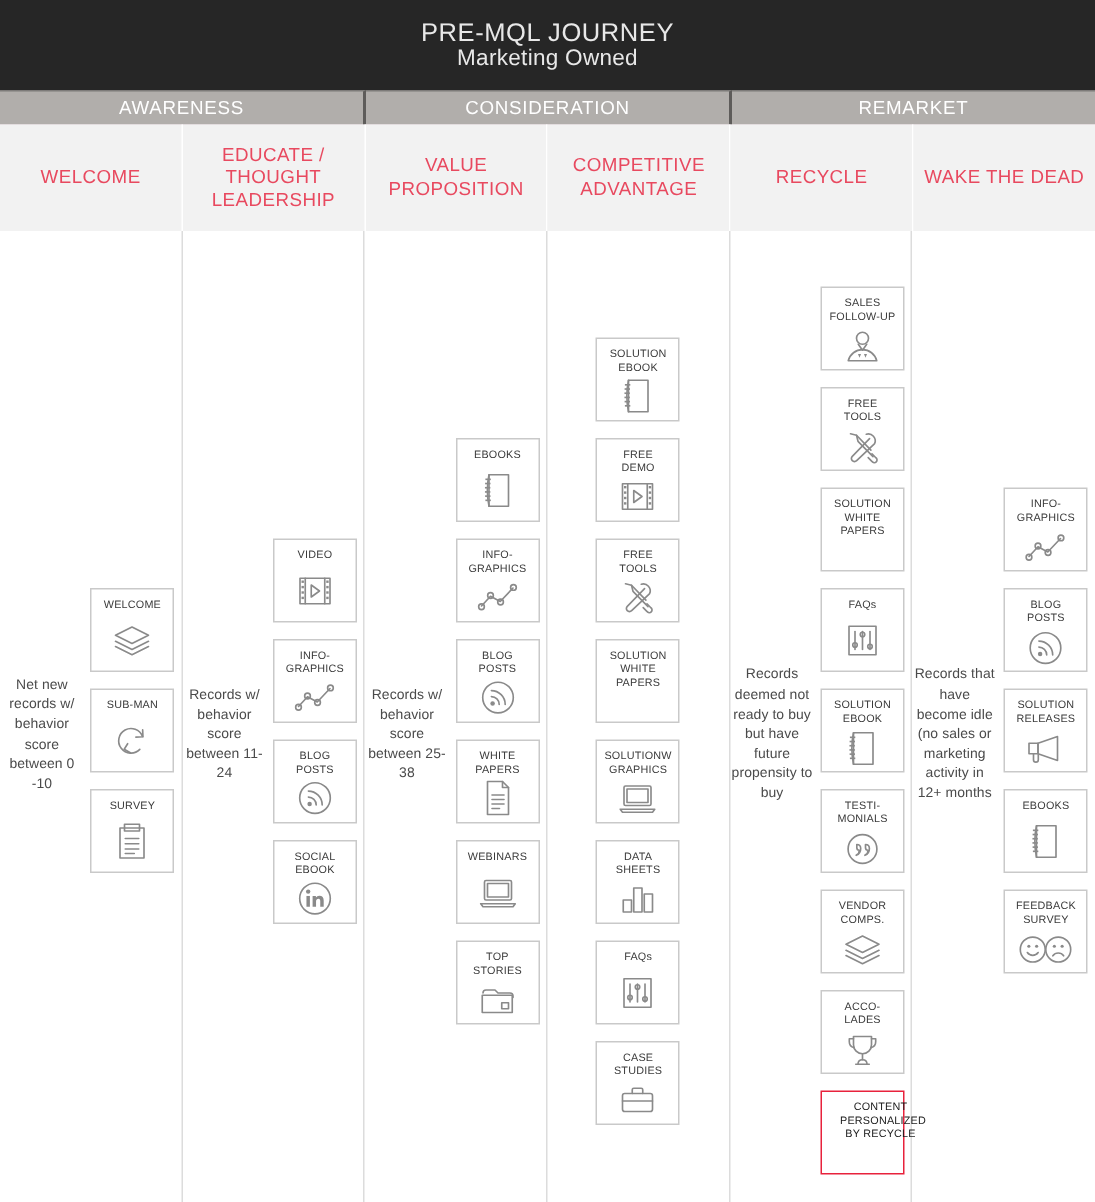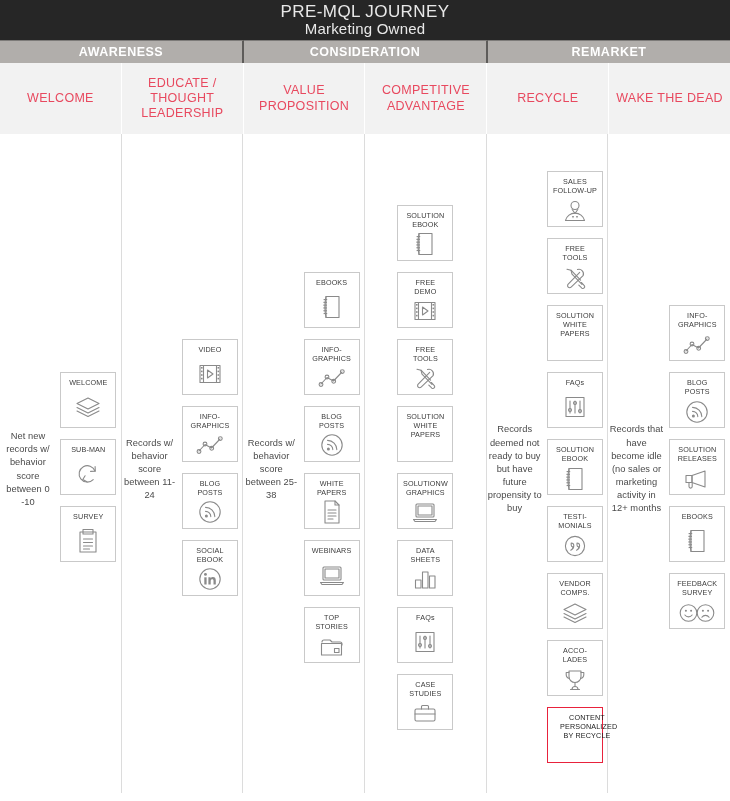--- a/index.html
+++ b/index.html
@@ -11,38 +11,37 @@
   #board {
     position: relative;
     width: 730px;
     min-height: 801px;
     overflow: hidden;
     background: #ffffff;
   }
 
   
   .title-bar {
-    height: 40px;
+    height: 60px;
     background: #262626;
     color: #e8e8e8;
     display: flex;
     flex-direction: column;
     align-items: center;
     justify-content: center;
     line-height: 1.08;
   }
   .title-main { font-size: 17px; letter-spacing: .4px; font-weight: 400; }
   .title-sub  { font-size: 15px; letter-spacing: .2px; font-weight: 400; }
 
   
   .phase-row {
     height: 23px;
     display: flex;
     background: #f9a8d4;
-    font-weight: bold;
   }
   .phase {
     background: #b1aeab;
     color: #ffffff;
     font-size: 12.5px;
     letter-spacing: .5px;
     display: flex;
     align-items: center;
     justify-content: center;
     border-right: 2px solid #5e5c5a;

